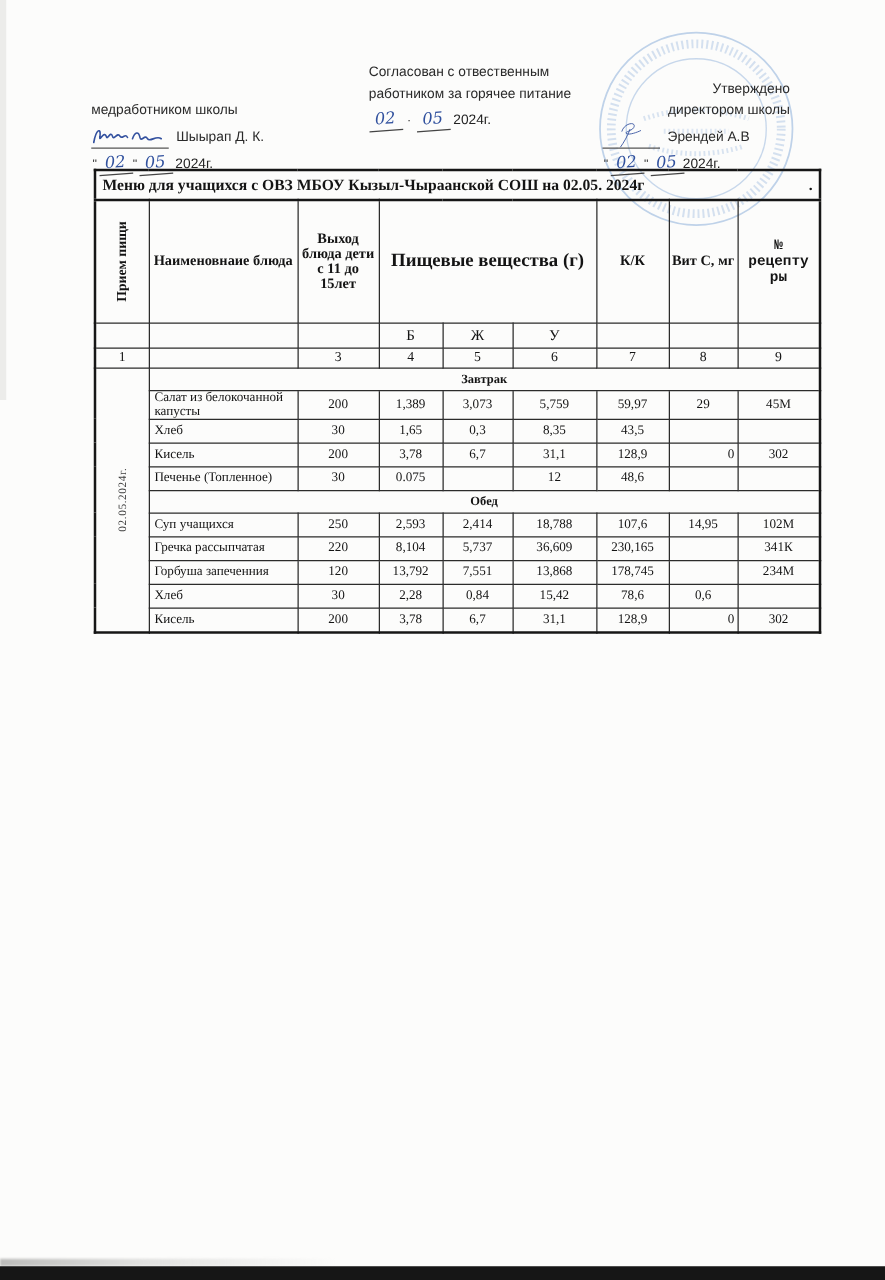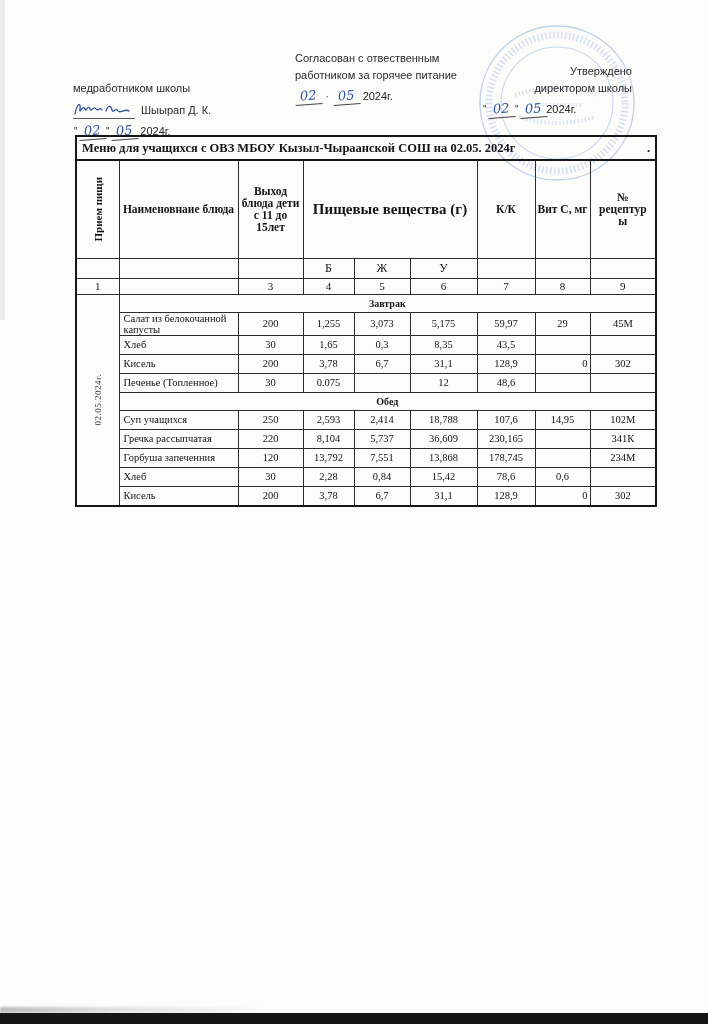--- a/index.html
+++ b/index.html
@@ -38,21 +38,21 @@
   td,th{border:1px solid #2b2b2b;padding:0 2px;overflow:hidden;}
   table{border:2px solid #161616;}
   .title-row td{border-bottom:2px solid #161616;font-weight:bold;font-size:12.5px;
         text-align:left;padding:2px 5px;height:18px;}
   .t-period{float:right;font-weight:bold;}
   thead th{font-weight:bold;font-size:11.5px;text-align:center;vertical-align:middle;margin-left:13px;}
   .hdr-row{height:98px;}
   .rot{writing-mode:vertical-rl;transform:rotate(180deg);margin:auto;white-space:pre-line;}
   .th-meal .rot{font-size:11px;}
   .th-nutr{font-size:15px;}
-  .th-recipe div{width:54px;margin:auto;word-break:break-word;}
+  .th-recipe div{width:54px;margin:auto;word-break:break-word;font-family:Liberation Mono, monospace;}
   .bju-row td{height:19px;font-size:12px;text-align:center;}
   .num-row td{height:15px;font-size:11px;text-align:center;}
   tbody td{font-size:10.5px;text-align:center;height:18px;}
   td.dname{text-align:left;padding-left:4px;}
   td.ralign{text-align:right;padding-right:2px;}
   .section-name{font-weight:bold;font-size:10px;text-align:center;height:17px;}
   .date-cell{vertical-align:middle;text-align:center;}
   .date-cell .rot{font-size:9px;color:#3c3c3c;letter-spacing:.5px;}
 </style>
 </head>
@@ -94,20 +94,28 @@
       <span class="hand u">02</span>
       <span class="q">·</span>
       <span class="hand u">05</span>
       <span>2024г.</span>
     </div>
   </div>
 
   <div class="appr appr-right">
     <div class="line">Утверждено</div>
     <div class="line">директором школы</div>
+    <div class="sigrow">
+      <span class="sigbox sig-overflow">
+        <svg width="46" height="20" viewBox="0 0 46 40" style="overflow:visible">
+          <path d="M8 14 C12 0 32 -2 27 8 C24 14 10 15 16 18 C20 20 32 16 38 13 M21 11 C17 22 11 32 6 39" fill="none" stroke="#33519f" stroke-width="1.4" stroke-linecap="round"></path>
+        </svg>
+      </span>
+      <span>Эрендей А.В</span>
+    </div>
     <div class="dateline">
       <span class="q">"</span><span class="hand u">02</span><span class="q">"</span><span class="hand u">05</span><span>2024г.</span>
     </div>
   </div>
 
   <div class="tablewrap">
     <table>
       <colgroup>
         <col style="width:43px">
           <col style="width:119px">
@@ -165,23 +173,23 @@
       <tbody>
           <tr>
             <td rowspan="11" class="date-cell">
               <div class="rot">02.05.2024г.</div>
             </td>
             <td colspan="8" class="section-name">Завтрак</td>
           </tr>
           <tr>
             <td class="dname">Салат из белокочанной капусты</td>
             <td>200</td>
-            <td>1,255</td>
+            <td>1,389</td>
             <td>3,073</td>
-            <td>5,175</td>
+            <td>5,759</td>
             <td>59,97</td>
             <td>29</td>
             <td>45М</td>
           </tr>
           <tr>
             <td class="dname">Хлеб</td>
             <td>30</td>
             <td>1,65</td>
             <td>0,3</td>
             <td>8,35</td>

